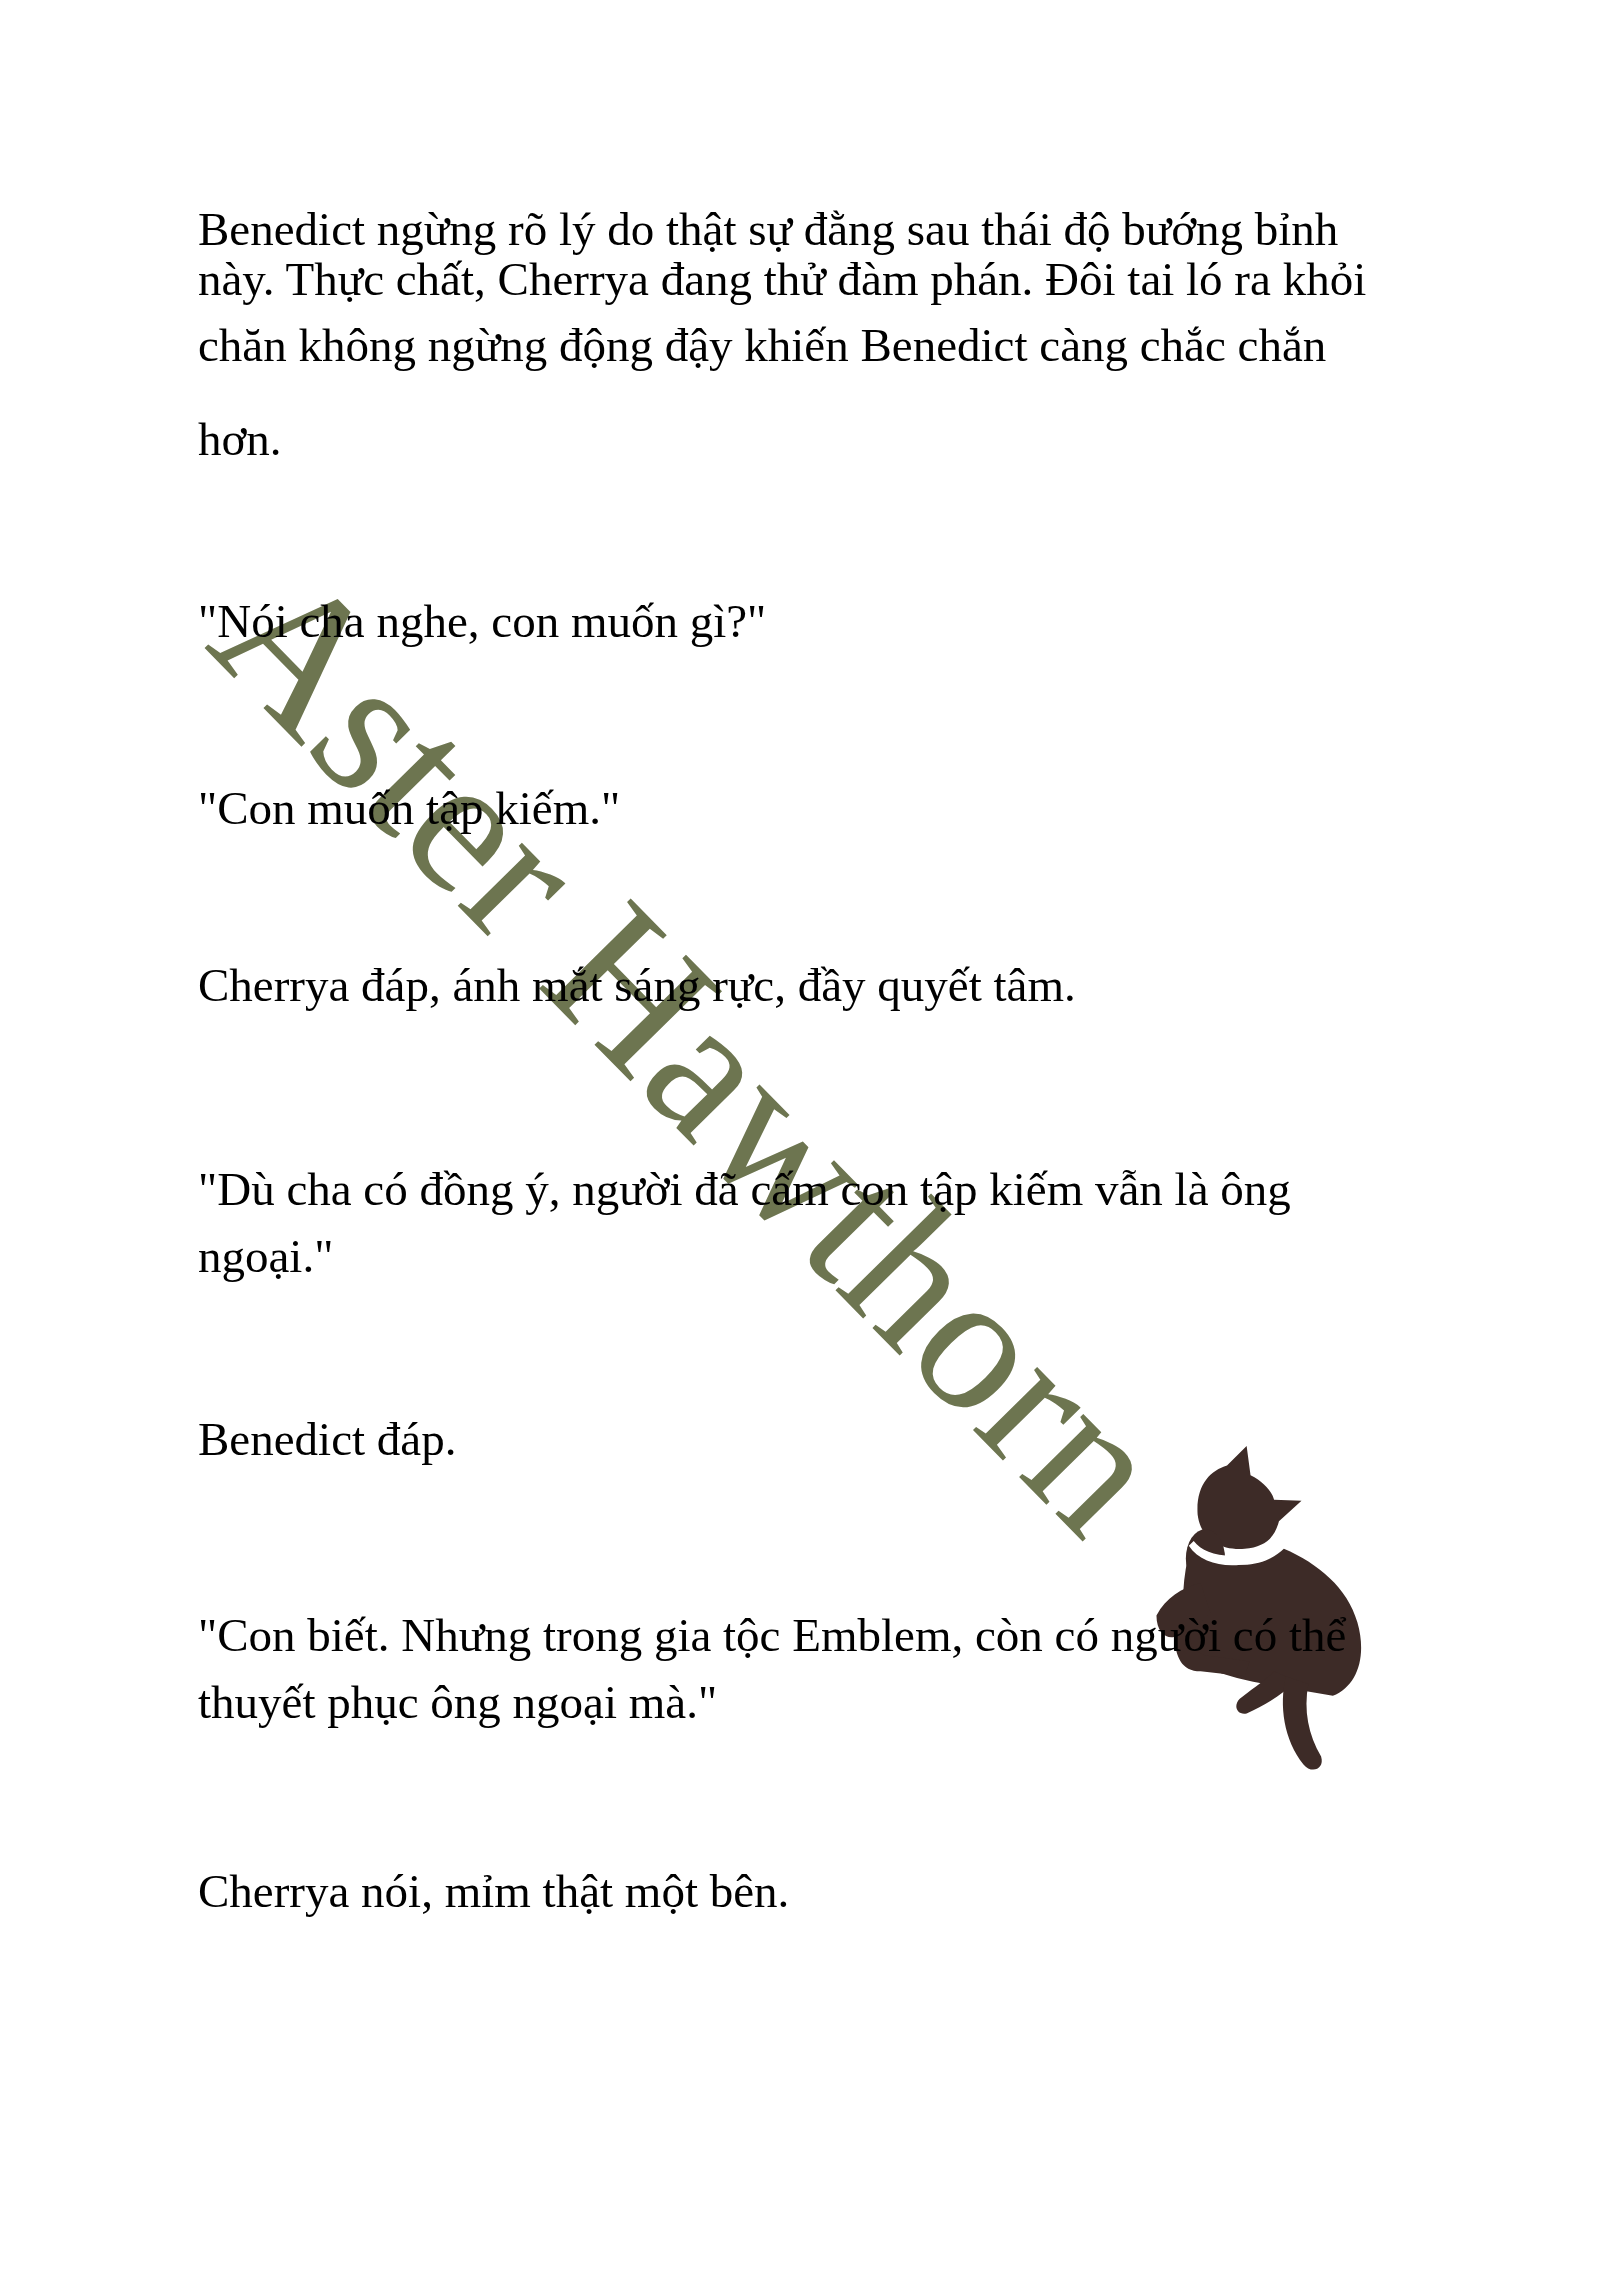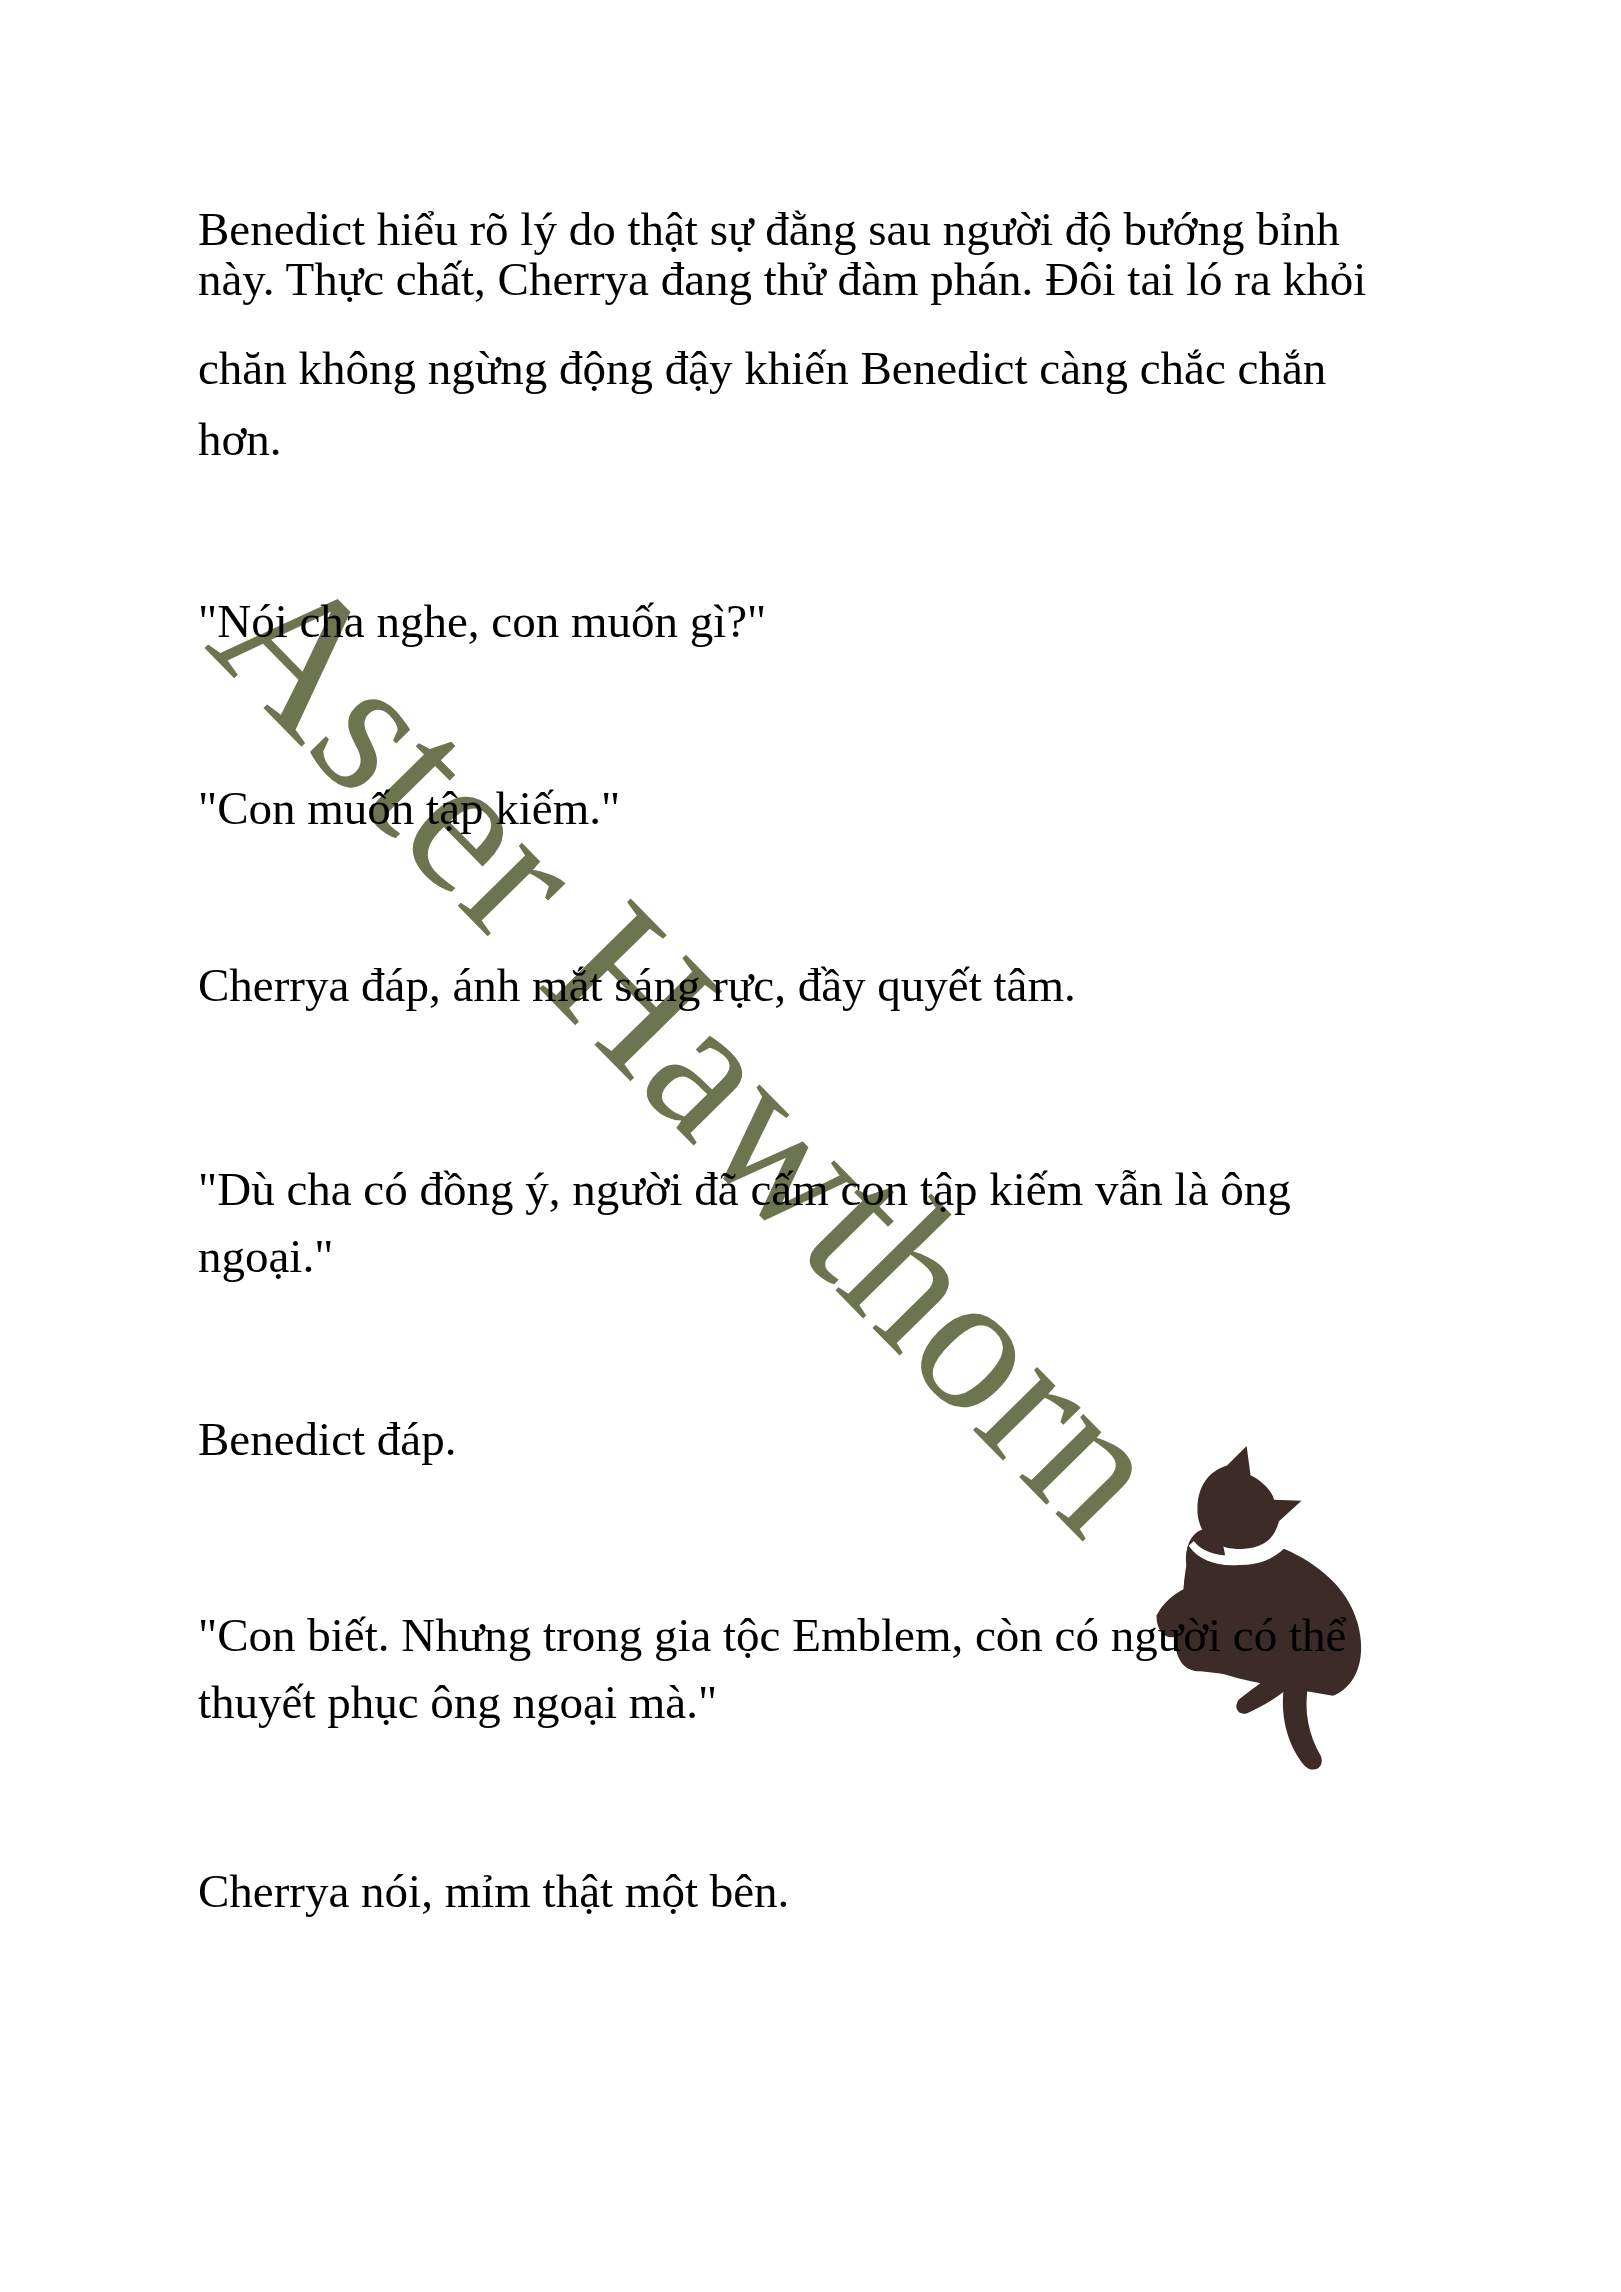--- a/index.html
+++ b/index.html
@@ -54,23 +54,23 @@
       <path d="M1300,1705 C1290,1715 1275,1725 1265,1733 C1258,1740 1262,1750 1272,1748 C1290,1740 1310,1728 1322,1715 Z"></path>
 
       <path d="M1312,1710 C1305,1740 1310,1775 1330,1800 C1338,1810 1352,1805 1348,1792 C1335,1770 1330,1745 1335,1718 Z"></path>
     </g>
 
     <path d="M1213,1577 C1225,1595 1250,1600 1275,1595 C1290,1592 1302,1585 1310,1578 L1306,1572 C1295,1582 1280,1586 1262,1587 C1240,1588 1226,1582 1218,1572 Z" fill="#ffffff"></path>
   </svg>
 
   <div class="text">
 
-    <div class="line" style="top:206px">Benedict hiểu rõ lý do thật sự đằng sau người độ bướng bỉnh</div>
+    <div class="line" style="top:206px">Benedict ngừng rõ lý do thật sự đằng sau thái độ bướng bỉnh</div>
     <div class="line" style="top:256px">này. Thực chất, Cherrya đang thử đàm phán. Đôi tai ló ra khỏi</div>
-    <div class="line" style="top:345px">chăn không ngừng động đậy khiến Benedict càng chắc chắn</div>
+    <div class="line" style="top:322px">chăn không ngừng động đậy khiến Benedict càng chắc chắn</div>
     <div class="line" style="top:416px">hơn.</div>
 
     <div class="line" style="top:598px">"Nói cha nghe, con muốn gì?"</div>
 
     <div class="line" style="top:785px">"Con muốn tập kiếm."</div>
 
     <div class="line" style="top:962px">Cherrya đáp, ánh mắt sáng rực, đầy quyết tâm.</div>
 
     <div class="line" style="top:1166px">"Dù cha có đồng ý, người đã cấm con tập kiếm vẫn là ông</div>
     <div class="line" style="top:1233px">ngoại."</div>

